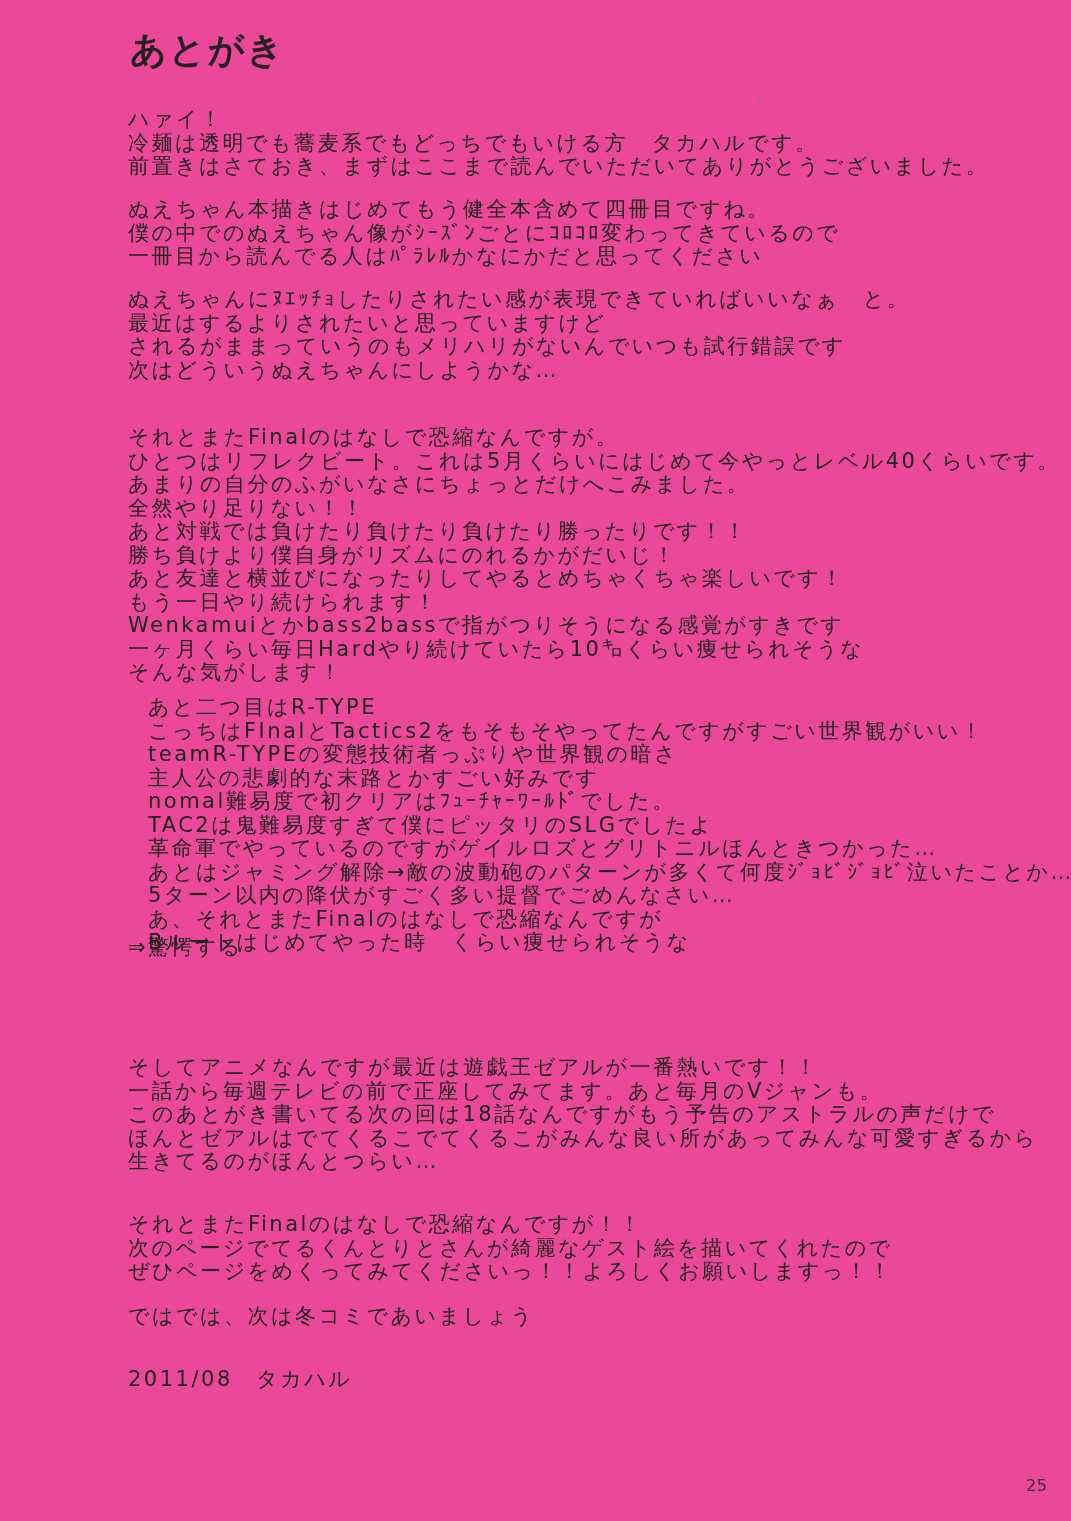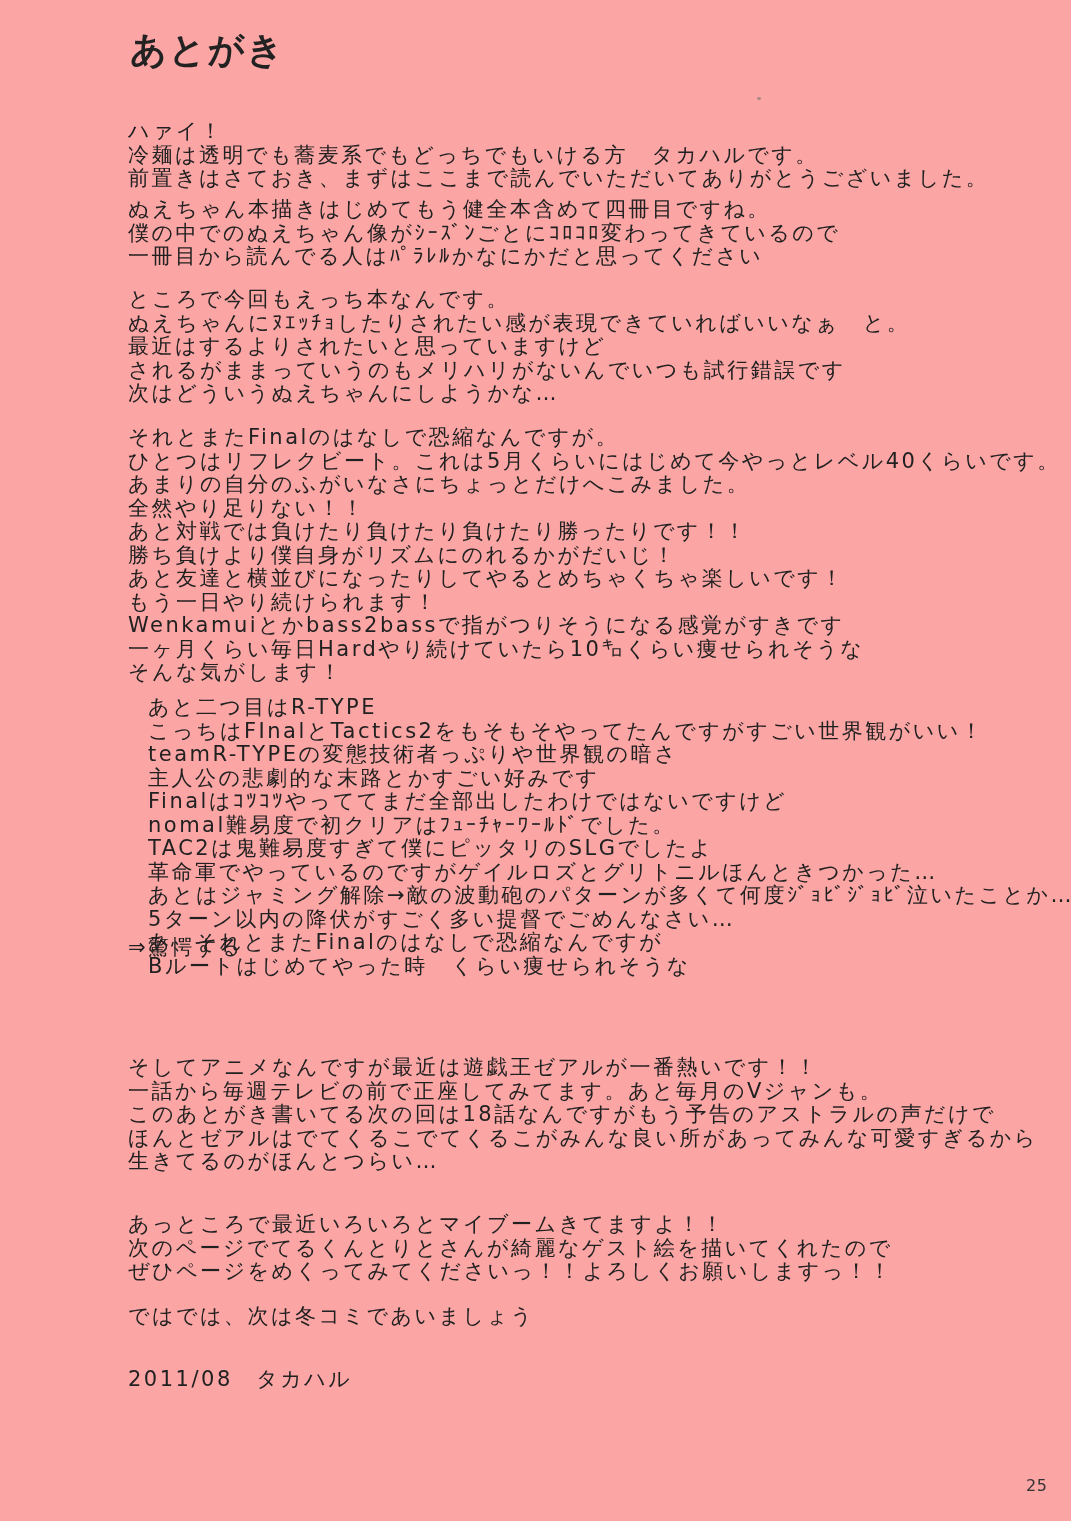--- a/index.html
+++ b/index.html
@@ -4,21 +4,21 @@
 <style>
   html, body {
     margin: 0;
     padding: 0;
     background: #ffffff;
   }
   .page {
     position: relative;
     width: 1071px;
     height: 1521px;
-    background: #fca5a5;
+    background: #ec4899;
     overflow: hidden;
     font-family: "DejaVu Sans", sans-serif;
     color: #1d1d1d;
   }
   .doc-title {
     position: absolute;
     left: 130px;
     top: 26px;
     font-family: "DejaVu Serif", serif;
     font-size: 36px;
@@ -32,21 +32,21 @@
     right: 20px;
   }
   .line {
     font-size: 21px;
     line-height: 23.5px;
     letter-spacing: 2.5px;
     white-space: nowrap;
     font-weight: 500;
     color: #212121;
   }
-  .p1  { top: 120px; }
+  .p1  { top: 108px; }
   .p2  { top: 198px; }
   .p3  { top: 288px; }
   .p4  { top: 426px; }
   .p5  { top: 696px; margin-left: 20px; }
   .p6  { top: 936px; }
   .p7  { top: 1056px; }
   .p8  { top: 1213px; }
   .p9  { top: 1305px; }
   .p10 { top: 1368px; }
   .page-number {
@@ -83,21 +83,20 @@
     <div class="line">前置きはさておき、まずはここまで読んでいただいてありがとうございました。</div>
   </div>
 
   <div class="para p2">
     <div class="line">ぬえちゃん本描きはじめてもう健全本含めて四冊目ですね。</div>
     <div class="line">僕の中でのぬえちゃん像がｼｰｽﾞﾝごとにｺﾛｺﾛ変わってきているので</div>
     <div class="line">一冊目から読んでる人はﾊﾟﾗﾚﾙかなにかだと思ってください</div>
   </div>
 
   <div class="para p3">
-    <div class="line">ところで今回もえっち本なんです。</div>
     <div class="line">ぬえちゃんにﾇｴｯﾁｮしたりされたい感が表現できていればいいなぁ　と。</div>
     <div class="line">最近はするよりされたいと思っていますけど</div>
     <div class="line">されるがままっていうのもメリハリがないんでいつも試行錯誤です</div>
     <div class="line">次はどういうぬえちゃんにしようかな…</div>
   </div>
 
   <div class="para p4">
     <div class="line">それとまたFinalのはなしで恐縮なんですが。</div>
     <div class="line">ひとつはリフレクビート。これは5月くらいにはじめて今やっとレベル40くらいです。</div>
     <div class="line">あまりの自分のふがいなさにちょっとだけへこみました。</div>
@@ -109,21 +108,20 @@
     <div class="line">Wenkamuiとかbass2bassで指がつりそうになる感覚がすきです</div>
     <div class="line">一ヶ月くらい毎日Hardやり続けていたら10㌔くらい痩せられそうな</div>
     <div class="line">そんな気がします！</div>
   </div>
 
   <div class="para p5">
     <div class="line">あと二つ目はR-TYPE</div>
     <div class="line">こっちはFInalとTactics2をもそもそやってたんですがすごい世界観がいい！</div>
     <div class="line">teamR-TYPEの変態技術者っぷりや世界観の暗さ</div>
     <div class="line">主人公の悲劇的な末路とかすごい好みです</div>
-    <div class="line">Finalはｺﾂｺﾂやっててまだ全部出したわけではないですけど</div>
     <div class="line">nomal難易度で初クリアはﾌｭｰﾁｬｰﾜｰﾙﾄﾞでした。</div>
     <div class="line">TAC2は鬼難易度すぎて僕にピッタリのSLGでしたよ</div>
     <div class="line">革命軍でやっているのですがゲイルロズとグリトニルほんときつかった…</div>
     <div class="line">あとはジャミング解除→敵の波動砲のパターンが多くて何度ｼﾞｮﾋﾞｼﾞｮﾋﾞ泣いたことか…</div>
     <div class="line">5ターン以内の降伏がすごく多い提督でごめんなさい…</div>
     <div class="line">あ、それとまたFinalのはなしで恐縮なんですが</div>
     <div class="line">Bルートはじめてやった時　くらい痩せられそうな</div>
   </div>
 
   <div class="para p6">
@@ -132,21 +130,21 @@
 
   <div class="para p7">
     <div class="line">そしてアニメなんですが最近は遊戯王ゼアルが一番熱いです！！</div>
     <div class="line">一話から毎週テレビの前で正座してみてます。あと毎月のVジャンも。</div>
     <div class="line">このあとがき書いてる次の回は18話なんですがもう予告のアストラルの声だけで</div>
     <div class="line">ほんとゼアルはでてくるこでてくるこがみんな良い所があってみんな可愛すぎるから</div>
     <div class="line">生きてるのがほんとつらい…</div>
   </div>
 
   <div class="para p8">
-    <div class="line">あっところで最近いろいろとマイブームきてますよ！！</div>
+    <div class="line">それとまたFinalのはなしで恐縮なんですが！！</div>
     <div class="line">次のページでてるくんとりとさんが綺麗なゲスト絵を描いてくれたので</div>
     <div class="line">ぜひページをめくってみてくださいっ！！よろしくお願いしますっ！！</div>
   </div>
 
   <div class="para p9">
     <div class="line">ではでは、次は冬コミであいましょう</div>
   </div>
 
   <div class="para p10">
     <div class="line">2011/08　タカハル</div>

